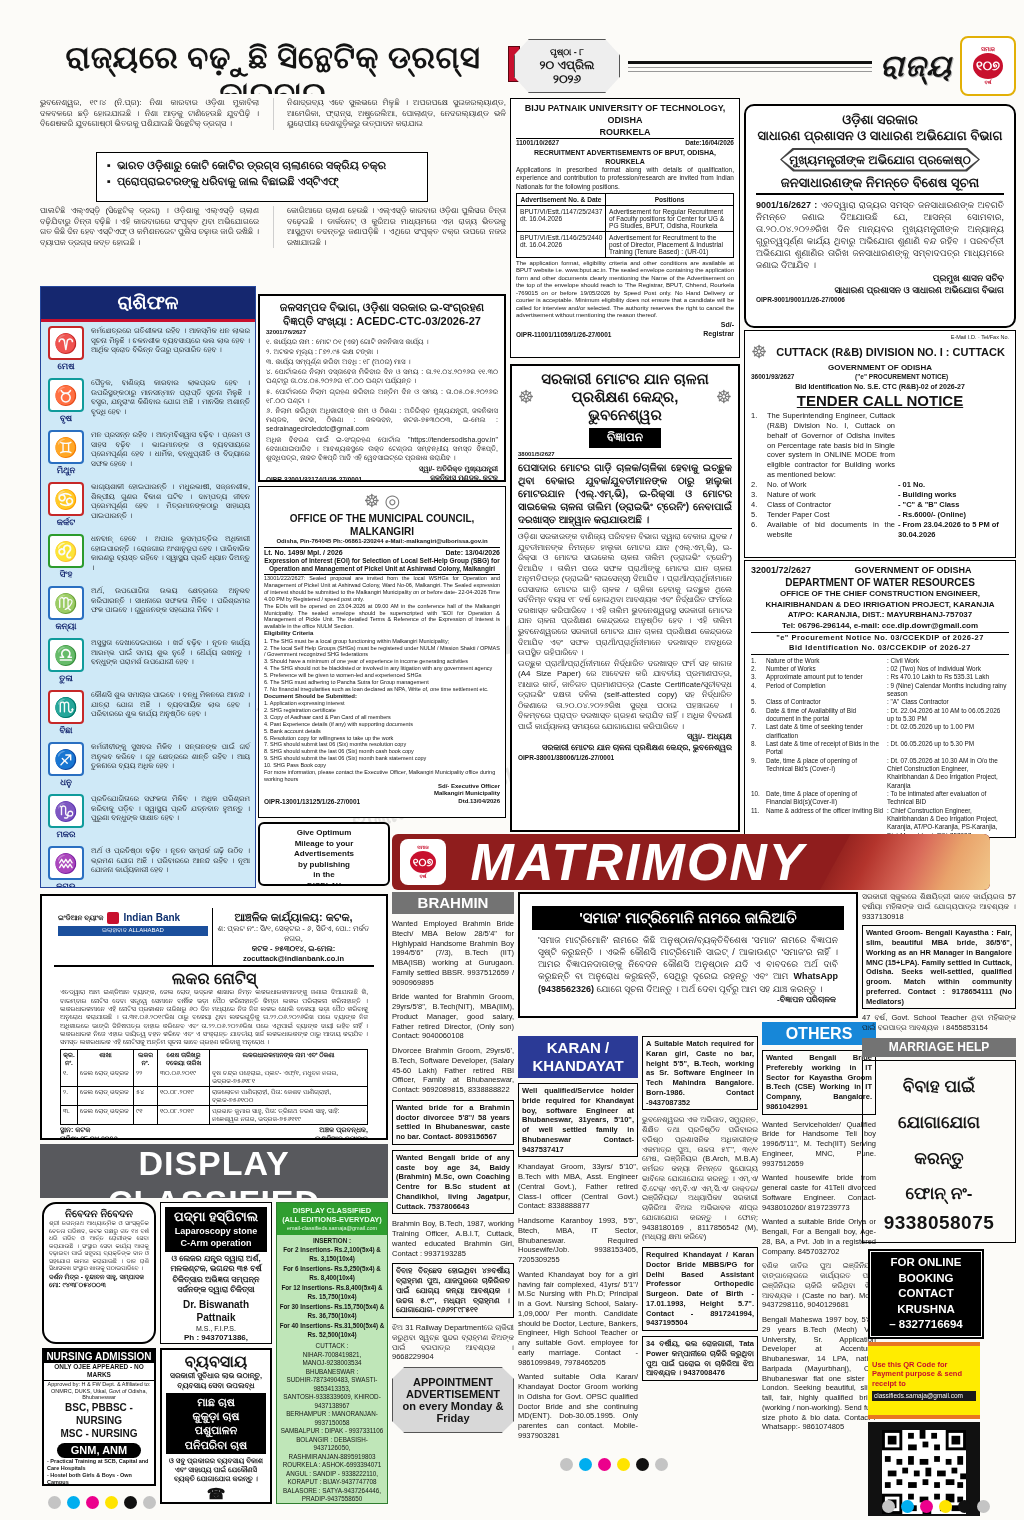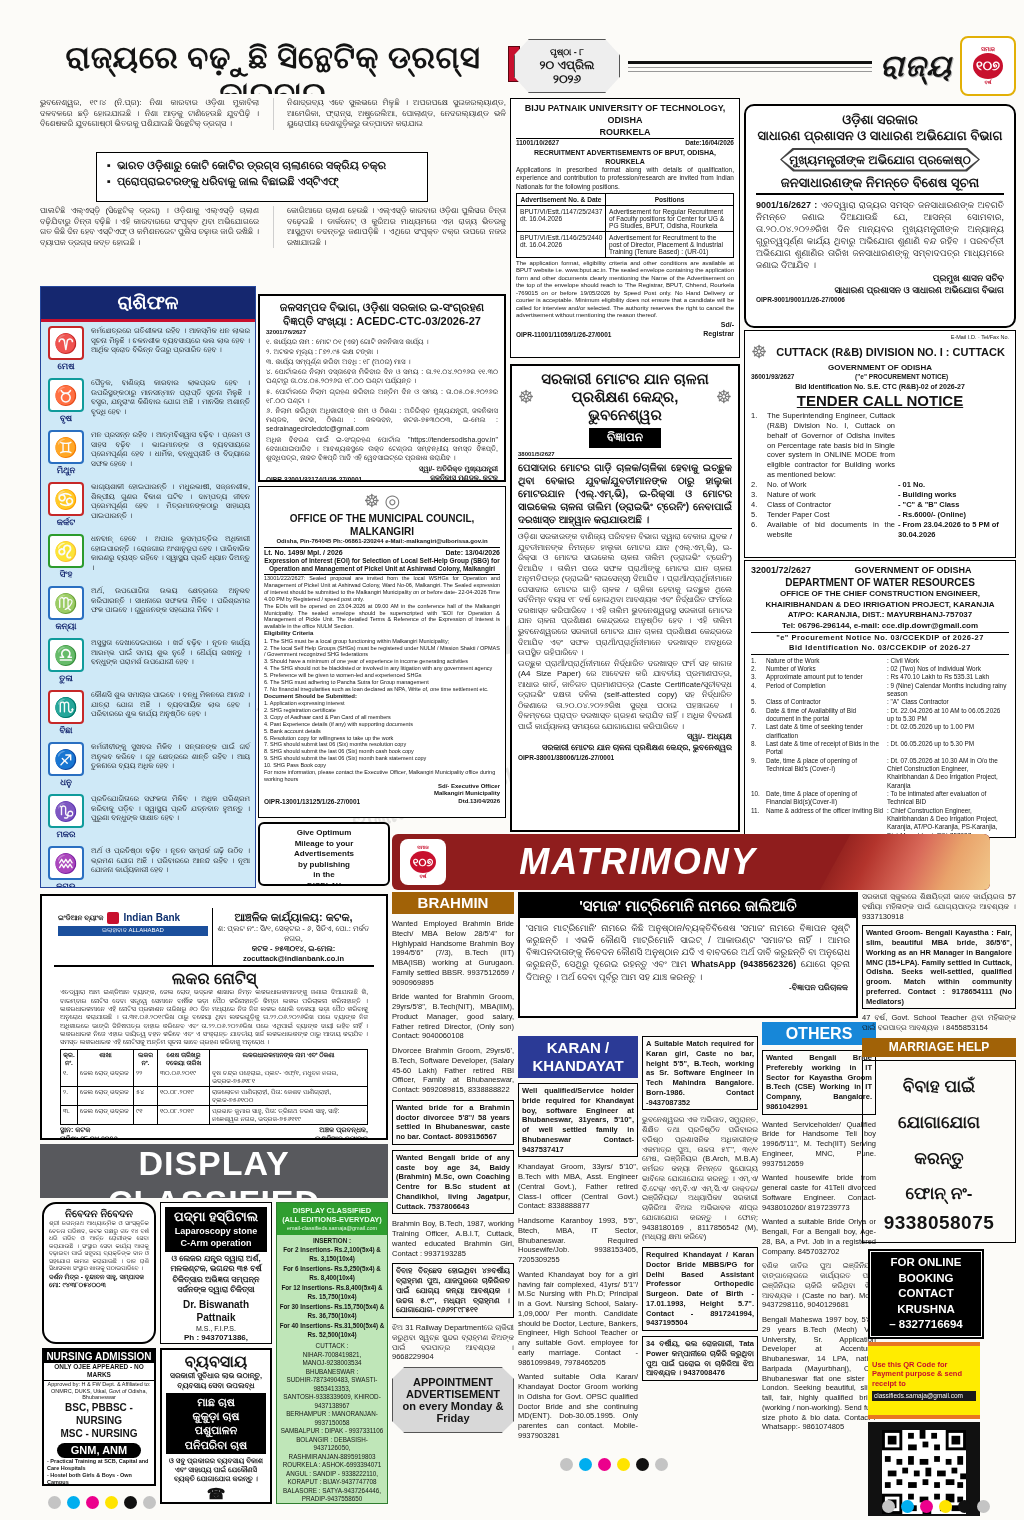--- a/index.html
+++ b/index.html
@@ -64,26 +64,26 @@
   .ptr>div:first-child{border-left:none;}
   .btbl{border:1px solid #000;font-size:6.4px;line-height:1.25;}
   .btr{display:grid;grid-template-columns:16px 56px 24px 52px 1fr;}
   .btr+.btr{border-top:1px solid #000;}
   .btr>div{padding:1px 2px;border-left:1px solid #000;}
   .btr>div:first-child{border-left:none;}
   
   .banner{background:#8f1d1d;border-radius:6px;display:flex;align-items:center;position:relative;}
   .banner .mlogo{width:46px;height:46px;background:#fff;border-radius:8px;margin:0 10px 0 8px;
      display:flex;flex-direction:column;align-items:center;justify-content:center;flex:none;}
-  .banner .mword{color:#fff;font-size:36px;font-weight:bold;font-style:italic;letter-spacing:2px;flex:1;text-align:center;}
+  .banner .mword{color:#fff;font-size:52px;font-weight:bold;font-style:italic;letter-spacing:2px;flex:1;text-align:center;}
   .banner .photo{width:170px;height:100%;flex:none;border-radius:0 6px 6px 0;
      background:linear-gradient(115deg,#7a1414 0%,#b3342c 30%,#d96a5a 55%,#e9a36b 75%,#f2c98c 100%);
      clip-path:polygon(18% 0,100% 0,100% 100%,0 100%);}
   .colhead{color:#fff;text-align:center;font-weight:bold;}
-  .pink{background:#a16207;} .blue{background:#2b3a96;} .lblue{background:#1787d8;}
+  .pink{background:#737373;} .blue{background:#2b3a96;} .lblue{background:#1787d8;}
   .ad{margin-bottom:5px;}
   .boxed{border:1px solid #000;padding:2px 3px;font-weight:bold;}
   .appt{background:#d8d8d8;border:1px solid #555;text-align:center;font-weight:bold;font-size:11px;
         padding:8px 4px;clip-path:polygon(10% 0,90% 0,100% 18%,100% 82%,90% 100%,10% 100%,0 82%,0 18%);}
   
   .mhphone{border:1px solid #000;text-align:center;padding:8px 2px;}
   .mhphone .big{font-size:17px;font-weight:bold;line-height:2.1;}
   .mhphone .tel{font-size:19px;font-weight:bold;letter-spacing:.5px;}
   .bookbox{background:#000;color:#fff;text-align:center;font-weight:bold;font-size:11.5px;
            line-height:1.35;padding:6px 2px;box-shadow:inset 0 0 0 2px #000,inset 0 0 0 3px #fff;}
@@ -740,21 +740,21 @@
         <div class="ad f75 j">Brahmin Boy, B.Tech, 1987, working Training Officer, A.B.I.T, Cuttack, wanted educated Brahmin Girl, Contact : 9937193285</div>
         <div class="ad f75 j boxed">ବିବାହ ବିଚ୍ଛେଦ ହୋଇଥିବା ୪୭ବର୍ଷୀୟ ବ୍ରାହ୍ମଣ ପୁଅ, ଯାଜପୁରରେ ଚାକିରିରତ ପାଇଁ ଯୋଗ୍ୟ କନ୍ୟା ଆବଶ୍ୟକ । ଉଚ୍ଚତା ୫.୯", ମଧ୍ୟମ ବ୍ରାହ୍ମଣ । ଯୋଗାଯୋଗ- ୯୬୬୨୮୯୮୫୧୧</div>
         <div class="ad f75 j">ଝିଅ 31 Railway Departmentରେ ଚାକିରୀ କରୁଥିବା ସ୍ୱଚ୍ଛ ସୁନ୍ଦର ବ୍ରାହ୍ମଣ ଝିଅଙ୍କ ପାଇଁ ବରପାତ୍ର ଆବଶ୍ୟକ । 9668229904</div>
       </div>
     <div class="appt"><span class="pre">APPOINTMENT
 ADVERTISEMENT
 on every Monday &amp;
 Friday</span></div>
   </div>
 
-  <div class="sec n2" style="left:518px;top:892px;width:340px;height:126px;padding:0;">
+  <div class="sec n2" style="left:518px;top:892px;width:340px;height:126px;padding:12px;">
     <div class="blackbar f15" style="padding:3px 0;">'ସମାଜ' ମାଟ୍ରିମୋନି ନାମରେ ଜାଲିଆତି</div>
     <div class="f9 j" style="padding:4px 6px 0 6px;">
       <span>'ସମାଜ ମାଟ୍ରିମୋନି' ନାମରେ କିଛି ଅନୁଷ୍ଠାନ/ବ୍ୟକ୍ତିବିଶେଷ 'ସମାଜ' ନାମରେ ବିଜ୍ଞାପନ ସୃଷ୍ଟି କରୁଛନ୍ତି । ଏଭଳି କୌଣସି ମାଟ୍ରିମୋନି ସାଇଟ୍ / ଆକାଉଣ୍ଟ 'ସମାଜ'ର ନାହିଁ । ଆମର ବିଜ୍ଞାପନଦାତାଙ୍କୁ ନିବେଦନ କୌଣସି ଅନୁଷ୍ଠାନ ଯଦି ଏ ବାବଦରେ ଅର୍ଥ ଦାବି କରୁଛନ୍ତି ବା ଅନୁରୋଧ କରୁଛନ୍ତି, ସେଥିରୁ ଦୂରେଇ ରହନ୍ତୁ ଏବଂ ଆମ </span><span class="b">WhatsApp (9438562326)</span><span> ଯୋଗେ ସୂଚନା ଦିଅନ୍ତୁ । ଅର୍ଥ ଦେବା ପୂର୍ବରୁ ଆମ ସହ ଯାଞ୍ଚ କରନ୍ତୁ ।</span>
     </div>
     <div class="signr f8" style="padding:0 8px;">-ବିଜ୍ଞାପନ ପରିଚାଳକ</div>
   </div>
 
   <div class="sec" style="left:518px;top:1036px;width:120px;height:420px;">
     <div class="colhead blue" style="padding:3px 0;">
       <div class="f15">KARAN /</div>

